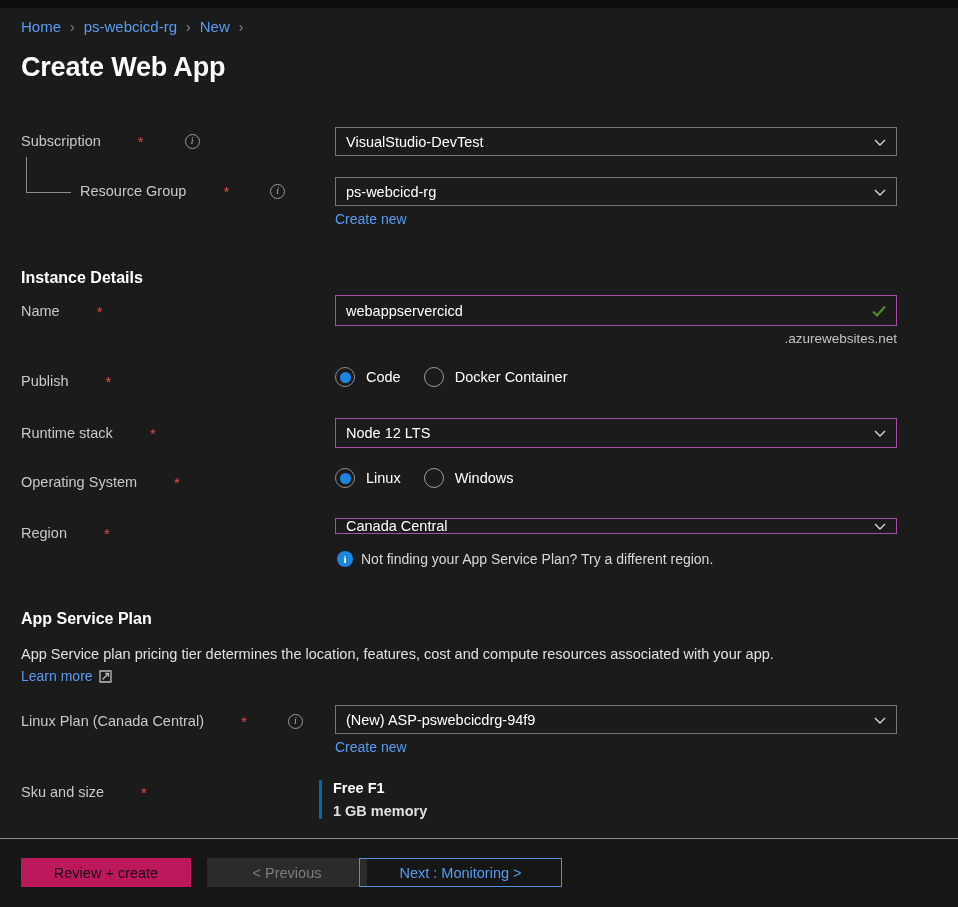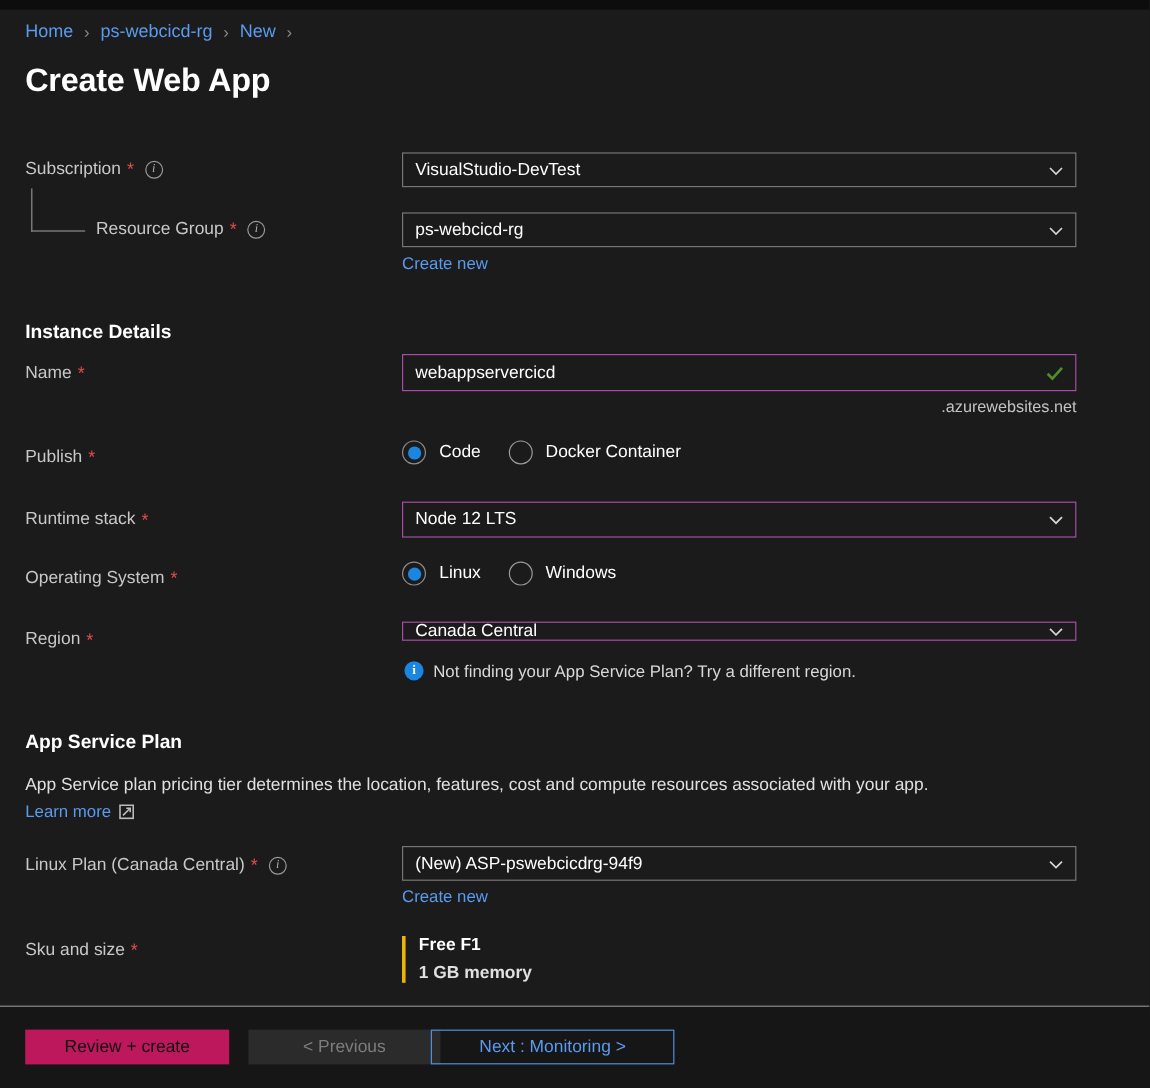--- a/index.html
+++ b/index.html
@@ -37,21 +37,21 @@
   
   .page-title {
     position: absolute; left: 21px; top: 52px;
     font-size: 27px; font-weight: bold;
     color: #ffffff; letter-spacing: -0.2px;
   }
   .label {
     position: absolute; left: 21px;
     font-size: 14.5px; color: #c8c8c8;
     white-space: nowrap;
-    display: flex; align-items: center;
+    display: flex; align-items: center; gap: 32px;
   }
   .label.indent { left: 80px; }
   .req {
     color: #e24b4b; margin-left: 5px; font-size: 15px; line-height: 1;
   }
   .info-icon {
     display: inline-flex; align-items: center; justify-content: center;
     width: 15px; height: 15px; border-radius: 50%;
     border: 1px solid #9a9a9a; color: #b8b8b8;
     font-size: 10px; font-style: italic;
@@ -146,22 +146,22 @@
     width: 16px; height: 16px; border-radius: 50%;
     background: #1a86e0; color: #ffffff;
     display: flex; align-items: center; justify-content: center;
     font-size: 11px; font-weight: bold;
     font-family: "Liberation Serif", serif;
     margin-right: 8px; flex: none; line-height: 1;
   }
 
   
   .sku {
-    position: absolute; left: 335px;
-    border-left: 3px solid #eab308;
+    position: absolute; left: 319px;
+    border-left: 3px solid #0369a1;
     padding-left: 11px;
   }
   .sku-title {
     font-size: 14.5px; font-weight: bold; color: #ffffff;
     margin-bottom: 7px;
   }
   .sku-sub { font-size: 14.5px; color: #e0e0e0; font-weight: bold; }
 
   
   .connector {

